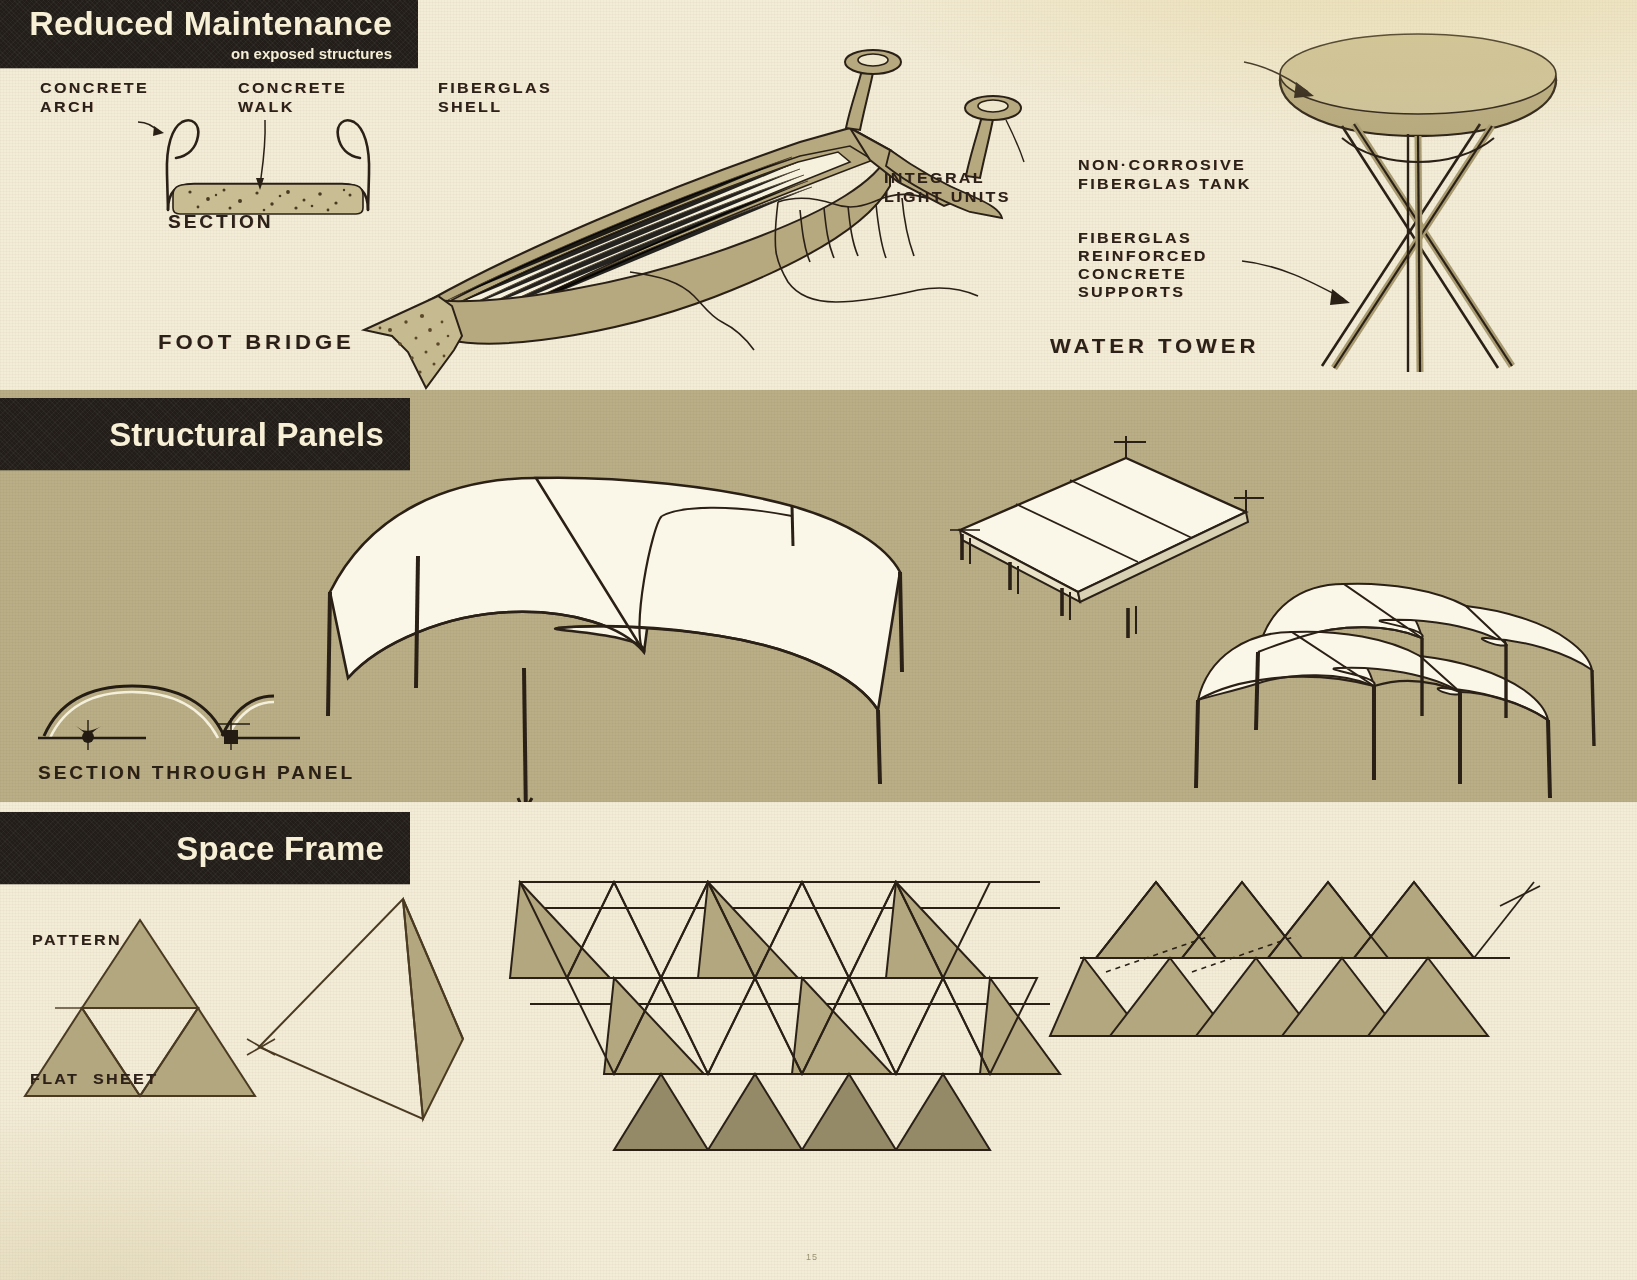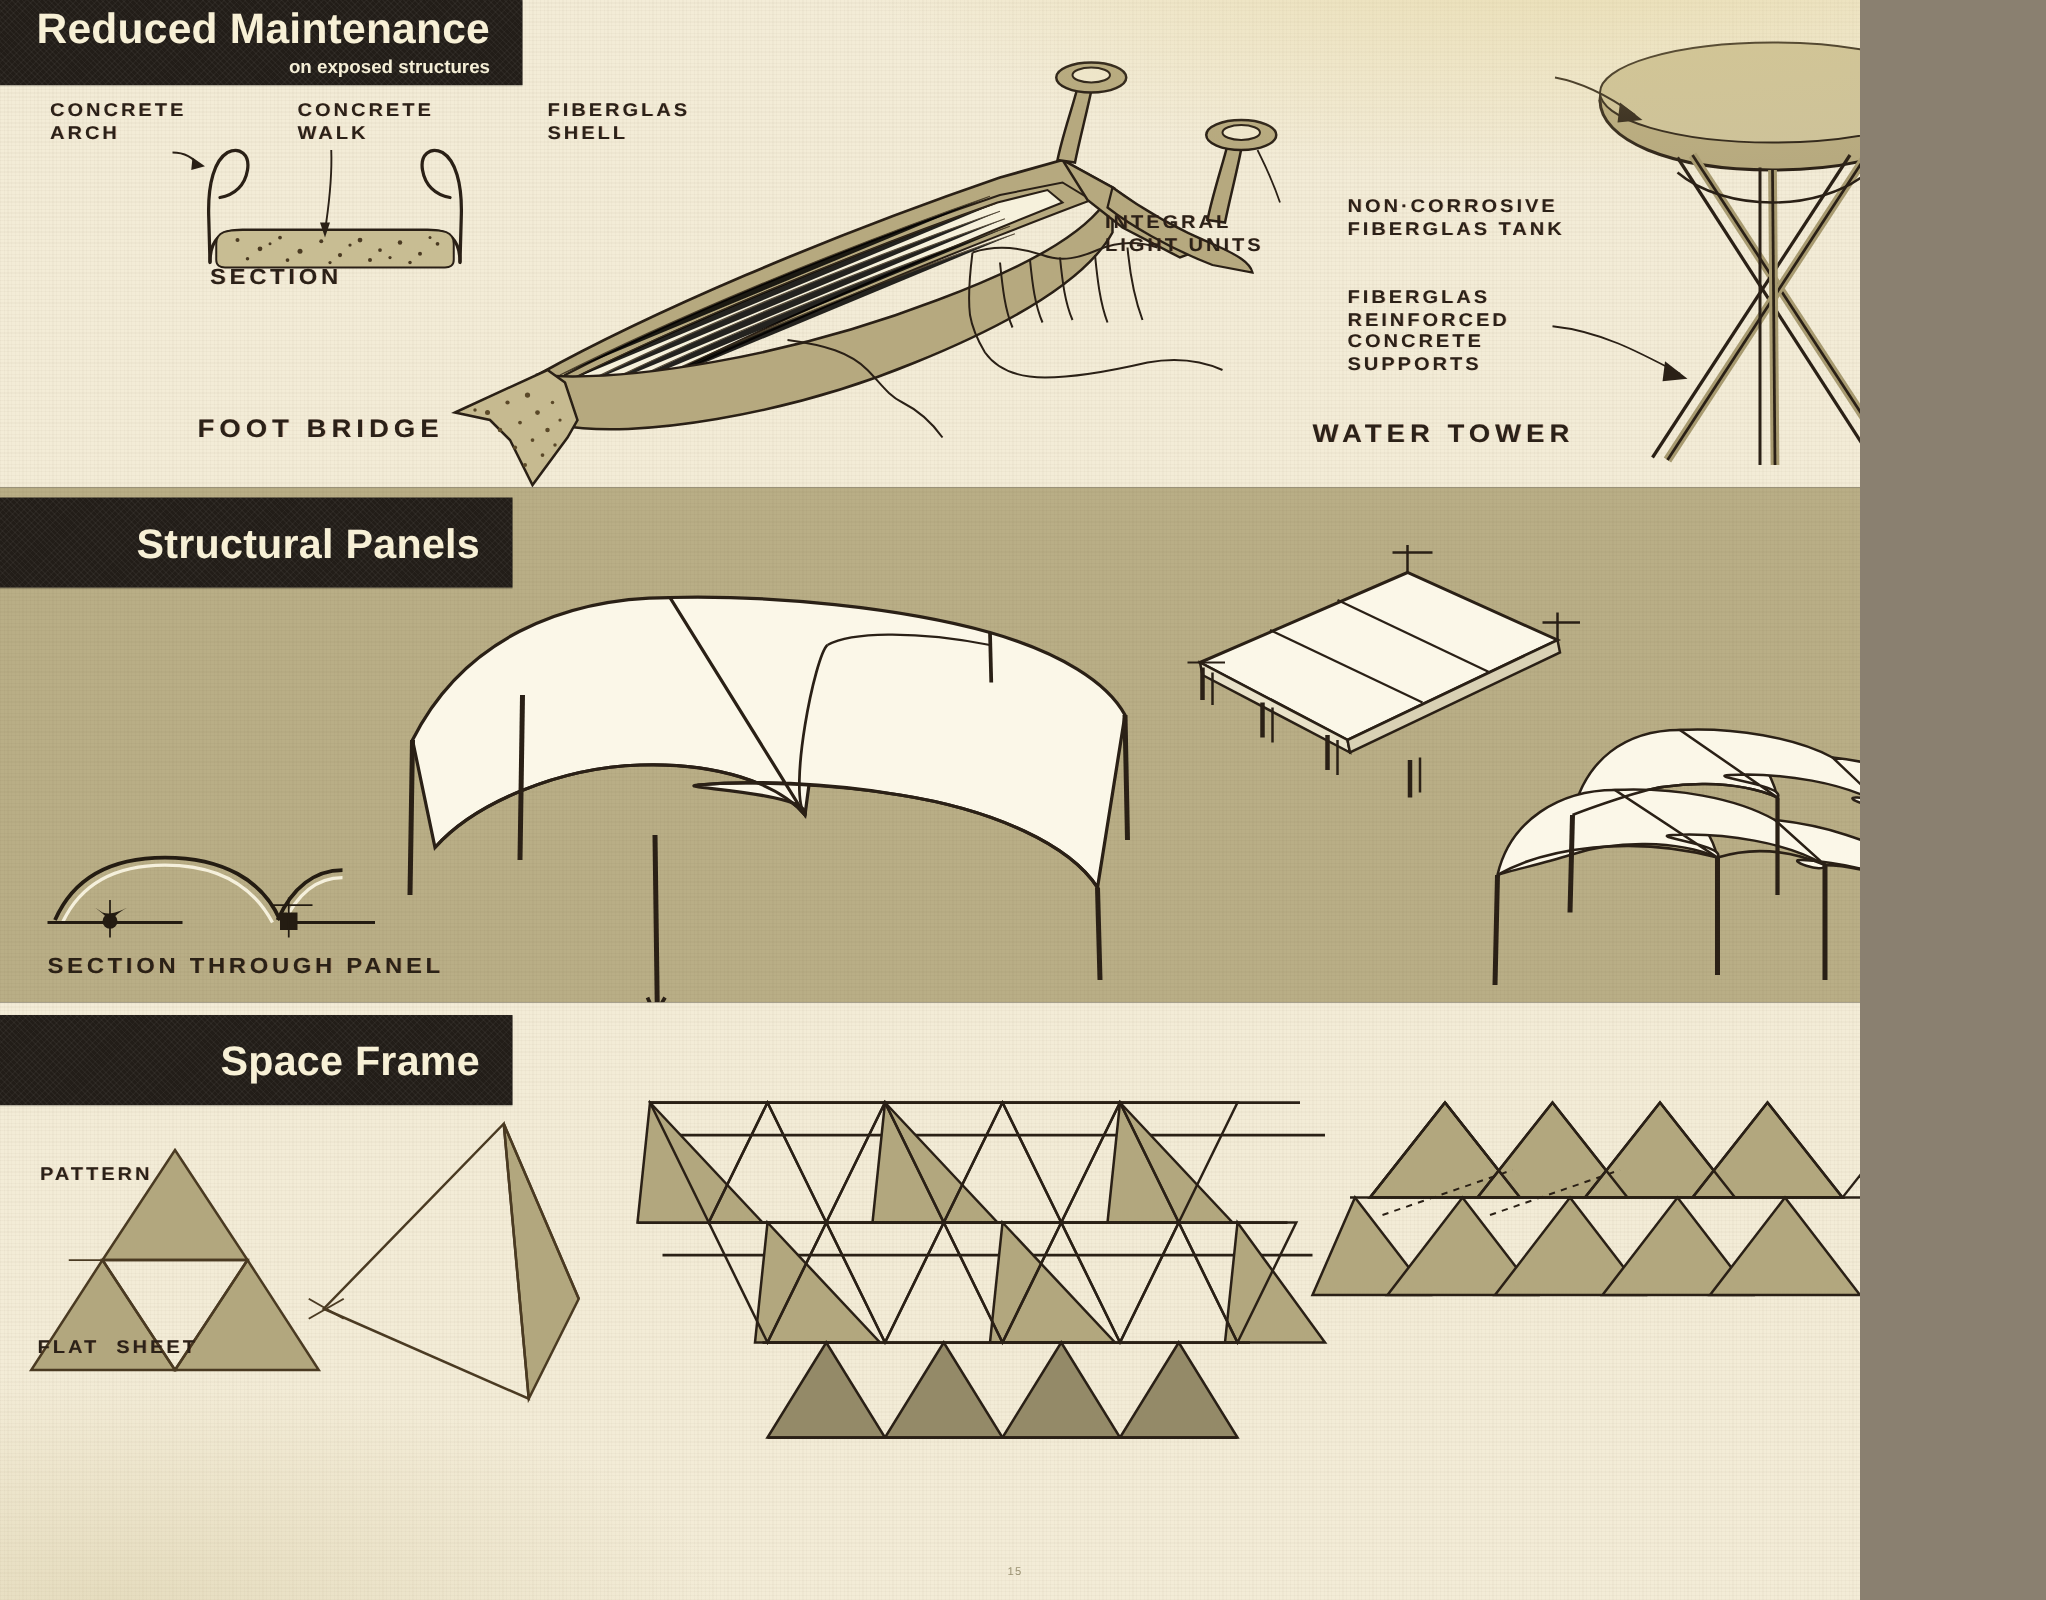--- a/index.html
+++ b/index.html
@@ -1,22 +1,22 @@
 <!DOCTYPE html>
 <html><head>
 <meta charset="utf-8">
 <style>
   html,body{margin:0;padding:0;background:#8a8070;}
   body{font-family:"Liberation Sans",sans-serif;}
 
   #board{
     position:relative;
-    width:1488px;height:1280px;
+    width:1637px;height:1280px;
     overflow:hidden;
-    background:#000000;
+    background:#7f1d1d;
   }
 
   
   .panel{position:absolute;left:0;width:1637px;overflow:hidden;}
   #panel-1{top:0;height:390px;background:#f3ecd7;}
   #panel-2{top:390px;height:412px;background:#b9ae86;}
   #panel-3{top:802px;height:478px;background:#f3ecd7;}
 
   .paper-grain{
     position:absolute;inset:0;pointer-events:none;

